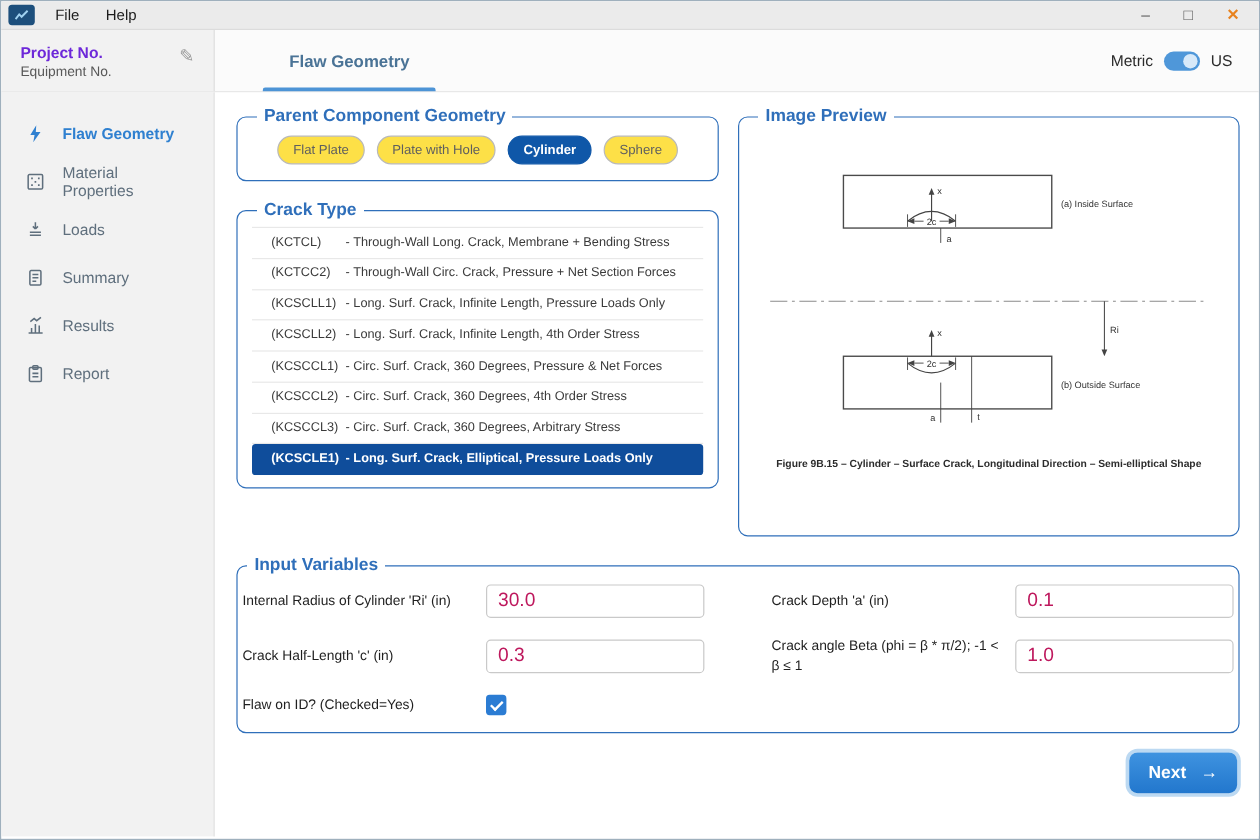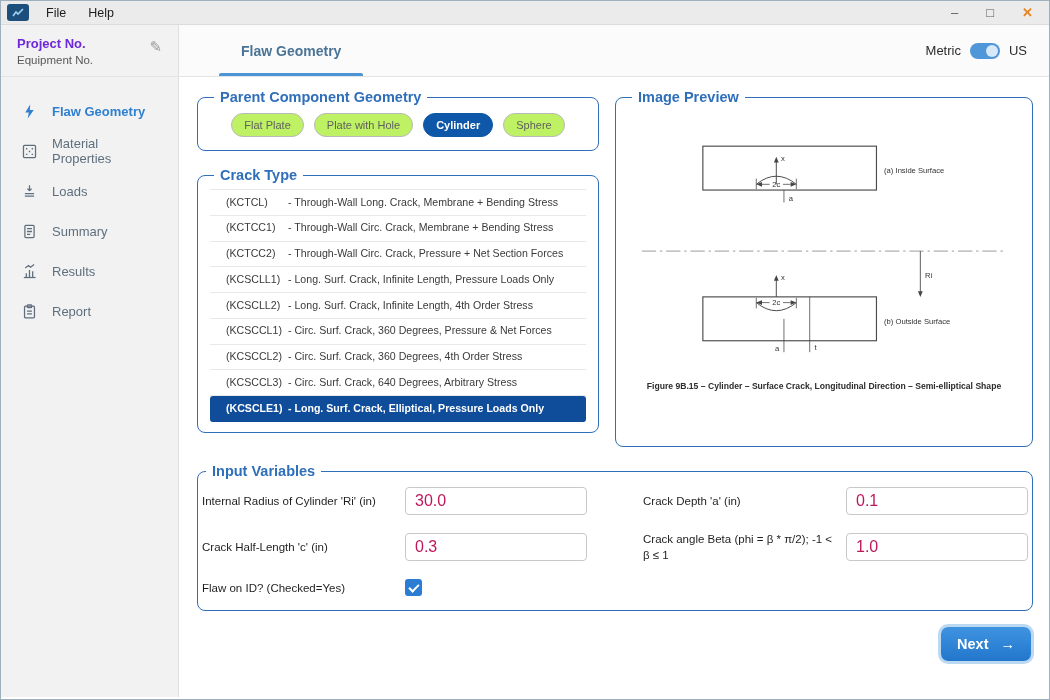--- a/index.html
+++ b/index.html
@@ -50,21 +50,21 @@
   .nav-item svg { width:17px; height:17px; flex-shrink:0; }
   .nav-item.active { color:#2f80d0; font-weight:bold; }
   .main { flex:1; padding:12px 16px 0 18px; display:flex; flex-direction:column; background:#fff; }
   .row1 { display:flex; gap:16px; }
   .left-col { width:402px; flex-shrink:0; display:flex; flex-direction:column; }
   fieldset { border:1px solid #2f6fba; border-radius:8px; padding:4px 12px 10px; min-width:0; }
   legend { color:#2f6fba; font-weight:bold; font-size:14.5px; padding:0 6px; margin-left:4px; }
   
   .geo-row { display:flex; justify-content:center; gap:10px; padding:4px 0 3px; }
   .pill { font-size:11px; padding:5px 12px; border:1px solid #b9b9b9; border-radius:14px;
-    background:#bef264; color:#5f5f5f; cursor:pointer; white-space:nowrap; }
+    background:#fde047; color:#5f5f5f; cursor:pointer; white-space:nowrap; }
   .pill.selected { background:#0f57a8; border-color:#0f57a8; color:#fff; font-weight:bold; }
   
   .crack-fs { margin-top:16px; }
   .crack-list { border-top:1px solid #e8e8e8; margin-top:2px; }
   .crack-row { display:flex; padding:5.5px 4px; font-size:10.6px; color:#3a3a3a;
     border-bottom:1px solid #e8e8e8; line-height:1.3; cursor:pointer; }
   .crack-row .code { width:74px; padding-left:12px; flex-shrink:0; }
   .crack-row .desc { flex:1; }
   .crack-row.selected { background:#0f4d9b; border-bottom-color:#0f4d9b; color:#fff;
     font-weight:bold; border-radius:3px; }
@@ -196,24 +196,20 @@
         </fieldset>
 
         <fieldset class="crack-fs">
           <legend>Crack Type</legend>
           <div class="crack-list">
             <div class="crack-row">
                 <span class="code">(KCTCL)</span>
                 <span class="desc">- Through-Wall Long. Crack, Membrane + Bending Stress</span>
               </div>
             <div class="crack-row">
-                <span class="code">(KCTCC1)</span>
-                <span class="desc">- Through-Wall Circ. Crack, Membrane + Bending Stress</span>
-              </div>
-            <div class="crack-row">
                 <span class="code">(KCTCC2)</span>
                 <span class="desc">- Through-Wall Circ. Crack, Pressure + Net Section Forces</span>
               </div>
             <div class="crack-row">
                 <span class="code">(KCSCLL1)</span>
                 <span class="desc">- Long. Surf. Crack, Infinite Length, Pressure Loads Only</span>
               </div>
             <div class="crack-row">
                 <span class="code">(KCSCLL2)</span>
                 <span class="desc">- Long. Surf. Crack, Infinite Length, 4th Order Stress</span>
@@ -221,21 +217,21 @@
             <div class="crack-row">
                 <span class="code">(KCSCCL1)</span>
                 <span class="desc">- Circ. Surf. Crack, 360 Degrees, Pressure &amp; Net Forces</span>
               </div>
             <div class="crack-row">
                 <span class="code">(KCSCCL2)</span>
                 <span class="desc">- Circ. Surf. Crack, 360 Degrees, 4th Order Stress</span>
               </div>
             <div class="crack-row">
                 <span class="code">(KCSCCL3)</span>
-                <span class="desc">- Circ. Surf. Crack, 640 Degrees, Arbitrary Stress</span>
+                <span class="desc">- Circ. Surf. Crack, 360 Degrees, Arbitrary Stress</span>
               </div>
             <div class="crack-row selected">
                 <span class="code">(KCSCLE1)</span>
                 <span class="desc">- Long. Surf. Crack, Elliptical, Pressure Loads Only</span>
               </div>
           </div>
         </fieldset>
       </div>
 
       <fieldset class="preview-fs">

